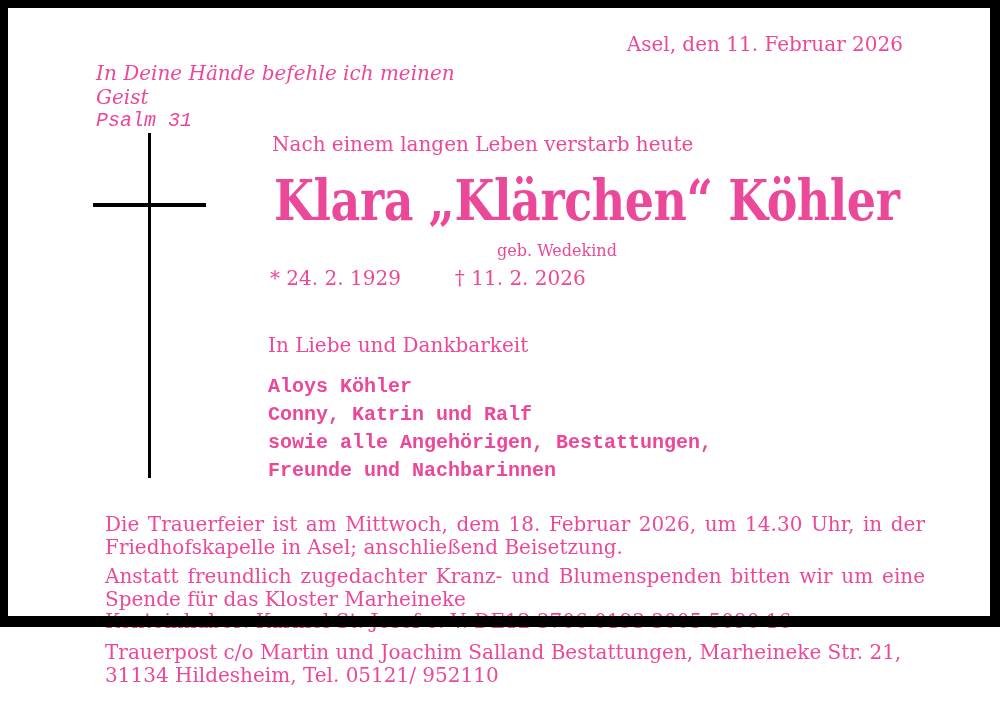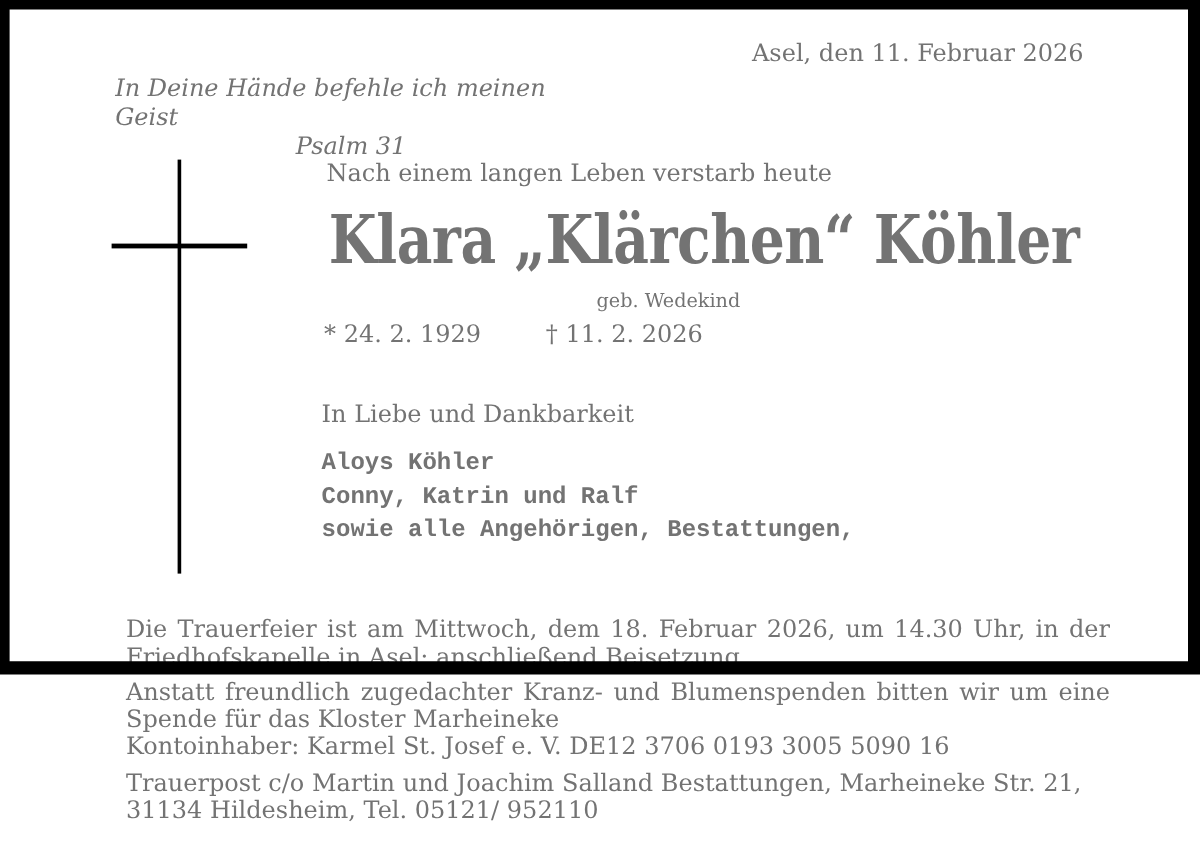--- a/index.html
+++ b/index.html
@@ -3,23 +3,23 @@
 <meta charset="utf-8">
 <style>
   html, body {
     margin: 0; padding: 0;
     width: 1000px; height: 719px;
     overflow: hidden;
     background: #ffffff;
   }
   .page {
     position: relative;
-    width: 1000px; height: 562px;
+    width: 1000px; height: 627px;
     background: #ffffff;
-    color: #737373;
+    color: #ec4899;
     font-family: "DejaVu Serif", "Liberation Serif", serif;
   }
   .border-frame {
     position: absolute; inset: 0;
     box-sizing: border-box;
     border-style: solid;
     border-color: #000000;
     border-width: 8px 10px 11px 8px;
     pointer-events: none;
     z-index: 5;
@@ -29,21 +29,21 @@
   .dateline {
     top: 33px; right: 97px;
     font-size: 20px; line-height: 23px;
     white-space: nowrap;
   }
   .epigraph {
     left: 96px; top: 61px; width: 393px;
     font-style: italic;
     font-size: 20px; line-height: 24px;
   }
-  .epigraph .source { text-align: center; }
+  .epigraph .source { text-align: left; font-family: Liberation Mono, monospace; }
 
   .cross {
     left: 93px; top: 133px; width: 113px; height: 346px;
   }
   .cross .vbar {
     position: absolute; left: 55px; top: 0;
     width: 3px; height: 345px; background: #000;
   }
   .cross .hbar {
     position: absolute; left: 0; top: 70px;
@@ -129,20 +129,21 @@
     <span>* 24. 2. 1929</span>
     <span>† 11. 2. 2026</span>
   </div>
 
   <div class="abs mourning">In Liebe und Dankbarkeit</div>
 
   <div class="abs mourners">
     <div>Aloys Köhler</div>
     <div>Conny, Katrin und Ralf</div>
     <div>sowie alle Angehörigen, Bestattungen,</div>
+    <div>Freunde und Nachbarinnen</div>
   </div>
 
   <div class="abs para funeral">
     <div class="line-justify">Die Trauerfeier ist am Mittwoch, dem 18. Februar 2026, um 14.30 Uhr, in der</div>
     <div>Friedhofskapelle in Asel; anschließend Beisetzung.</div>
   </div>
 
   <div class="abs para donation">
     <div class="line-justify">Anstatt freundlich zugedachter Kranz- und Blumenspenden bitten wir um eine</div>
     <div>Spende für das Kloster Marheineke</div>

